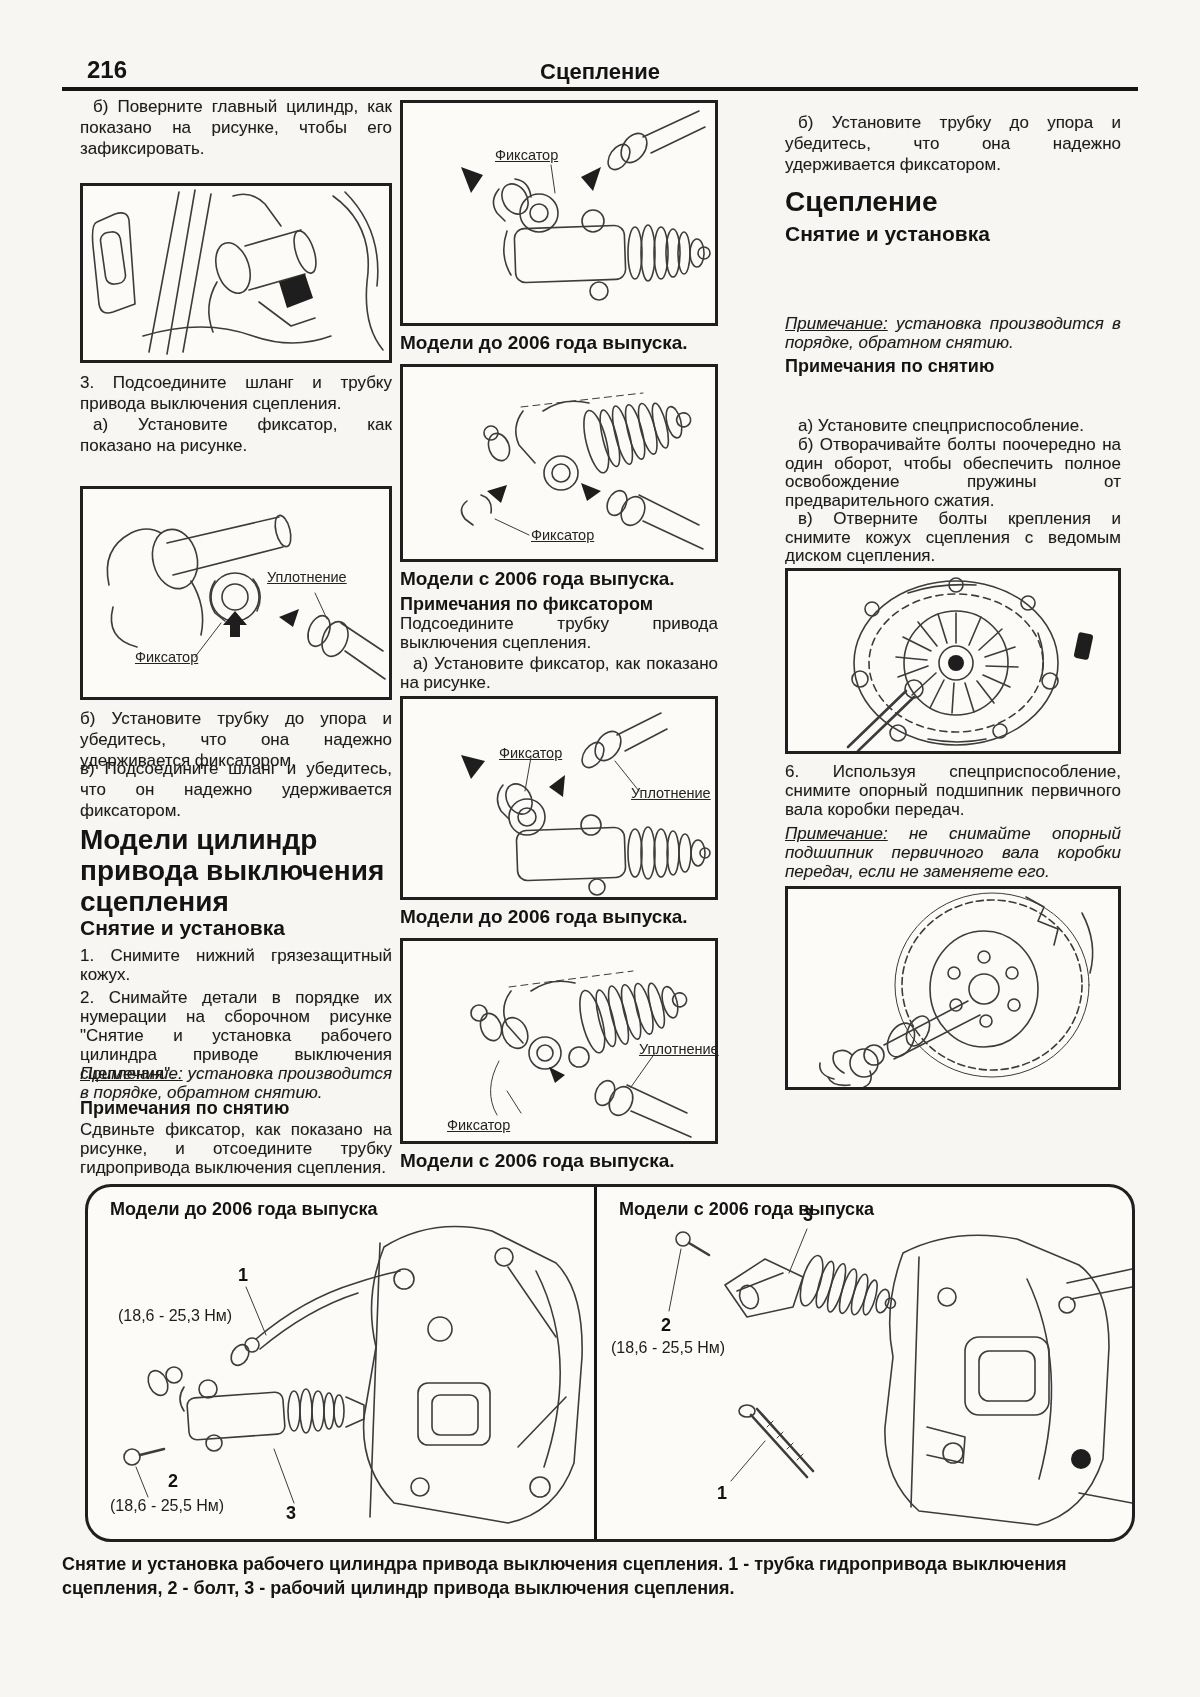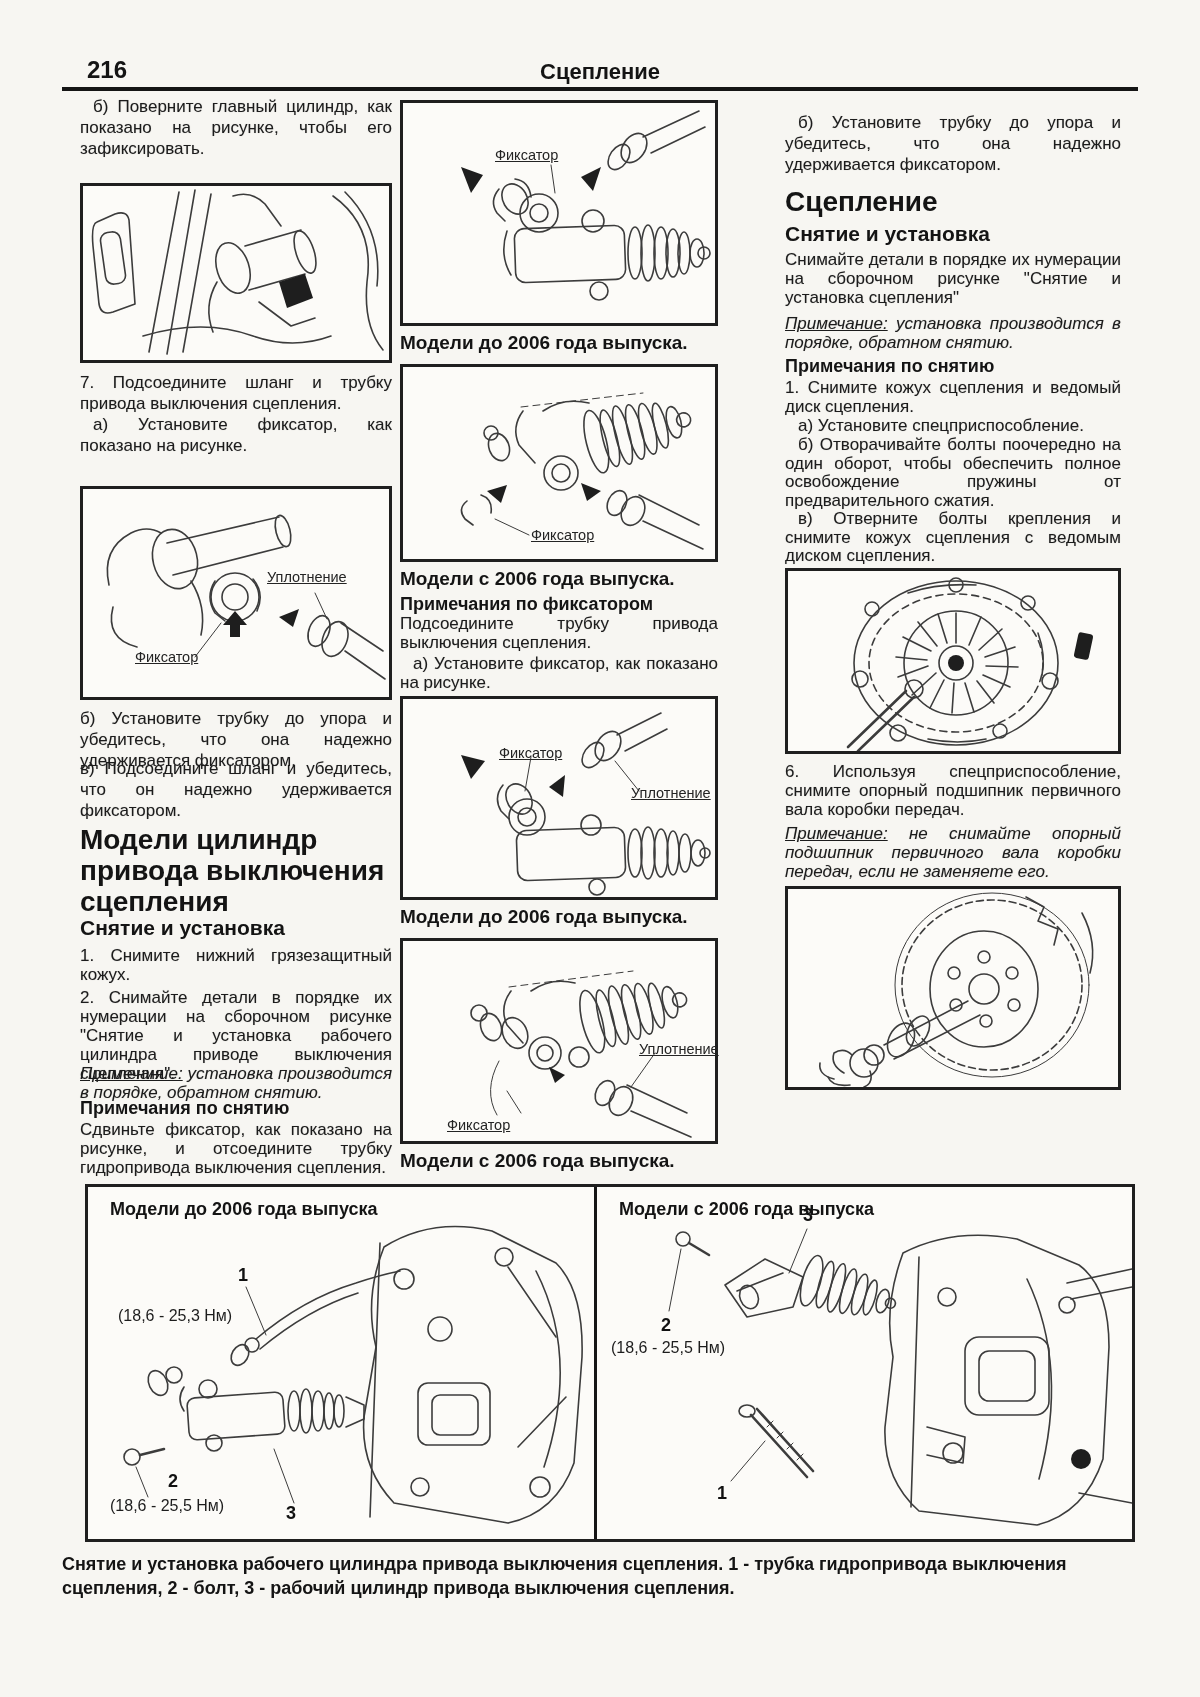--- a/index.html
+++ b/index.html
@@ -54,21 +54,21 @@
       <ellipse cx="222" cy="66" rx="9" ry="22" transform="rotate(-18 222 66)"></ellipse>
       <polygon class="fill" points="196,96 222,88 230,112 204,122"></polygon>
       <path d="M250 10 Q292 40 284 96 Q280 140 300 164"></path>
       <path d="M262 6 Q300 44 294 100"></path>
       <path d="M60 150 Q120 132 170 150 Q210 164 248 150"></path>
       <path d="M134 96 Q120 120 130 146"></path>
       <path d="M176 116 L208 140 L232 132"></path>
     </svg>
   </div>
 
-  <div class="p" style="left:80px;top:372px;width:312px;">7. Подсоедините шланг и трубку привода выключения сцепления.</div>
+  <div class="p" style="left:80px;top:372px;width:312px;">3. Подсоедините шланг и трубку привода выключения сцепления.</div>
   <div class="p ind" style="left:80px;top:414px;width:312px;">а) Установите фиксатор, как показано на рисунке.</div>
 
   <div class="figbox" style="left:80px;top:486px;width:312px;height:214px;">
     <svg class="draw" width="306" height="208" viewBox="0 0 306 208">
       <path d="M26 96 Q18 60 48 44 Q64 36 78 44"></path>
       <path d="M30 118 Q22 150 54 158"></path>
       <ellipse cx="92" cy="70" rx="22" ry="30" transform="rotate(-14 92 70)"></ellipse>
       <path d="M84 54 L196 28"></path>
         <path d="M90 86 L200 58"></path>
       <ellipse cx="200" cy="42" rx="7" ry="16" transform="rotate(-14 200 42)"></ellipse>
@@ -236,28 +236,26 @@
     <div class="fig-label" style="left:44px;top:176px;">Фиксатор</div>
     <div class="fig-label" style="left:236px;top:100px;">Уплотнение</div>
   </div>
   <div class="fig-caption" style="left:400px;top:1150px;">Модели с 2006 года выпуска.</div>
 
   <div class="p ind" style="left:785px;top:112px;width:336px;">б) Установите трубку до упора и убедитесь, что она надежно удерживается фиксатором.</div>
 
   <div class="h1" style="left:785px;top:186px;width:336px;">Сцепление</div>
   <div class="h2" style="left:785px;top:222px;width:336px;">Снятие и установка</div>
 
-  <div class="p tight" style="left:785px;top:250px;width:336px;">Снимайте детали в порядке их нумерации на сборочном рисунке "Снятие и установка сцепления"</div>
 
   <div class="p tight note" style="left:785px;top:314px;width:336px;">
     <span class="nlab">Примечание:</span><span> установка производится в порядке, обратном снятию.</span>
   </div>
 
   <div class="h3" style="left:785px;top:356px;width:336px;">Примечания по снятию</div>
-  <div class="p tight" style="left:785px;top:378px;width:336px;">1. Снимите кожух сцепления и ведомый диск сцепления.</div>
   <div class="p tight ind" style="left:785px;top:416px;width:336px;">а) Установите спецприспособление.</div>
   <div class="p ind" style="left:785px;top:510px;width:336px;line-height:18.5px;">в) Отверните болты крепления и снимите кожух сцепления с ведомым диском сцепления.</div>
   <div class="p ind" style="left:785px;top:436px;width:336px;line-height:18.5px;">б) Отворачивайте болты поочередно на один оборот, чтобы обеспечить полное освобождение пружины от предварительного сжатия.</div>
 
   <div class="figbox" style="left:785px;top:568px;width:336px;height:186px;">
     <svg class="draw" width="330" height="180" viewBox="0 0 330 180">
       <ellipse cx="168" cy="92" rx="102" ry="82"></ellipse>
       <ellipse class="dash" cx="168" cy="92" rx="87" ry="69"></ellipse>
       <circle cx="168" cy="92" r="52"></circle>
       <g class="thin">
@@ -322,21 +320,21 @@
         <circle cx="76" cy="174" r="14"></circle>
       <path d="M56 184 Q42 176 46 164 Q56 158 64 166"></path>
       <path d="M46 190 Q30 186 32 174"></path>
       <path d="M62 196 Q44 198 40 188"></path>
       <path d="M82 182 Q86 194 76 198"></path>
       <path d="M238 8 L256 18 L250 32 L270 40 L266 56"></path>
       <path d="M294 24 Q310 54 302 84"></path>
     </svg>
   </div>
 
-  <div class="figbox" style="left:85px;top:1184px;width:1050px;height:358px;">
+  <div class="figbox" style="left:85px;top:1184px;width:1050px;height:358px;border-radius:26px;">
     <div class="rule" style="left:506px;top:0;width:3px;height:352px;"></div>
 
     <div style="position:absolute;left:0;top:0;width:506px;height:352px;">
       <div class="panel-title" style="left:22px;top:12px;">Модели до 2006 года выпуска</div>
       <svg class="draw" width="503" height="352" viewBox="0 0 503 352">
         <path class="thin" d="M158 100 L178 148"></path>
         <path d="M168 152 Q215 112 268 96 Q292 88 312 84"></path>
         <path d="M172 162 Q220 122 270 106"></path>
         <circle cx="164" cy="158" r="7"></circle>
         <ellipse cx="152" cy="168" rx="8" ry="11" transform="rotate(30 152 168)"></ellipse>

